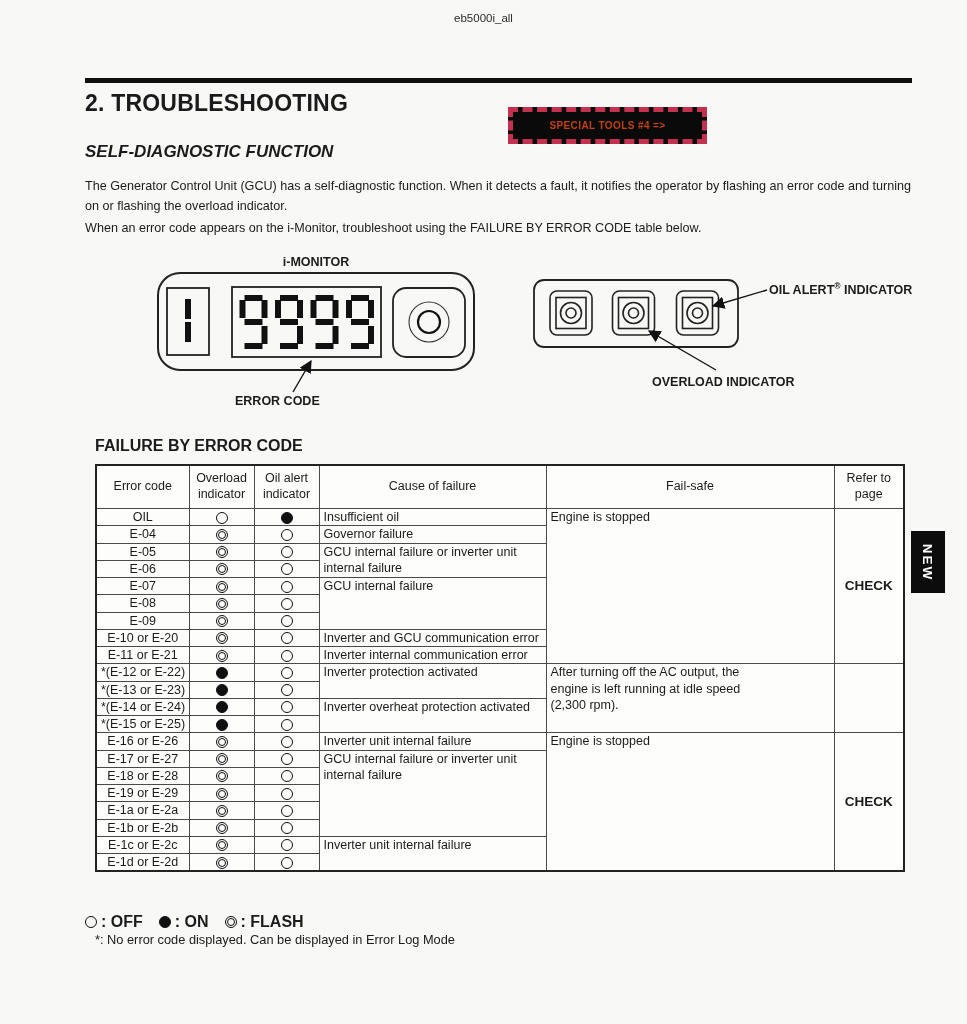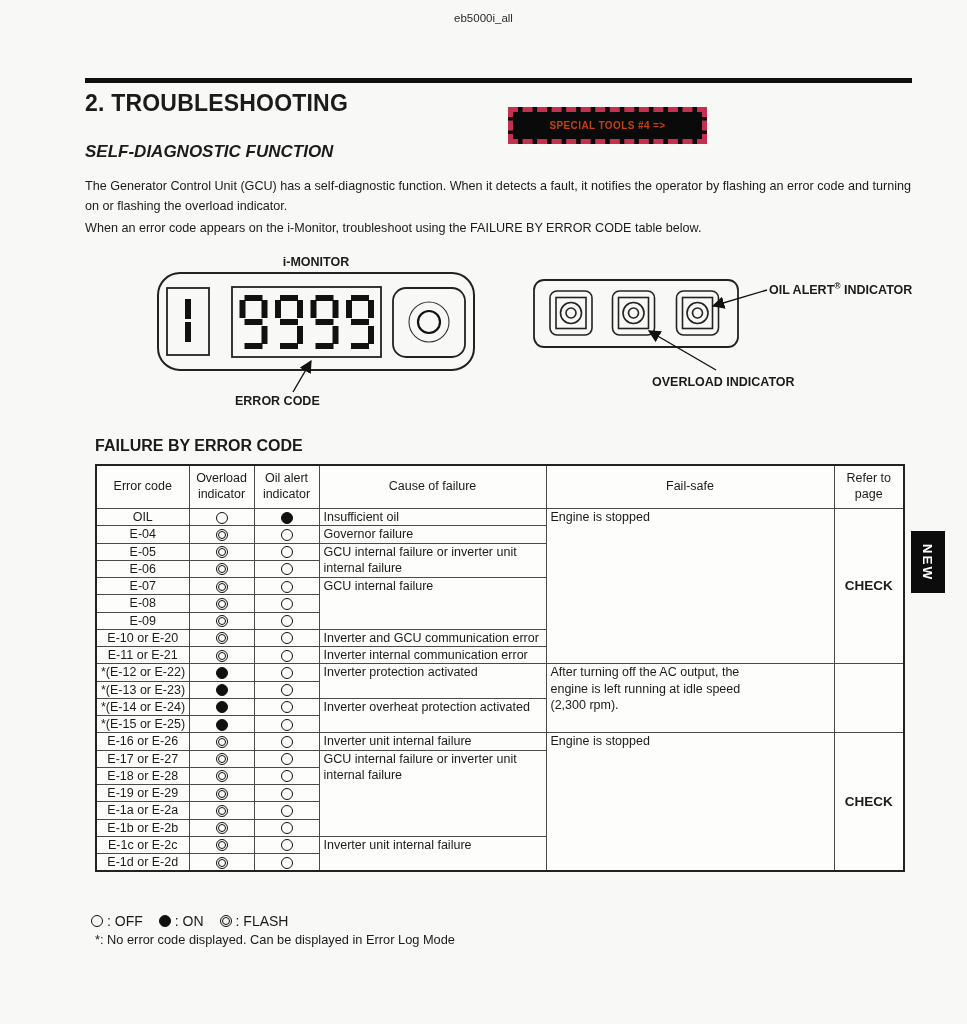--- a/index.html
+++ b/index.html
@@ -63,21 +63,21 @@
   .sym[data-state="on"]{background:#101010;}
   .sym[data-state="flash"]::after{
     content:"";position:absolute;left:1px;top:1px;right:1px;bottom:1px;
     border:1.4px solid #101010;border-radius:50%;
   }
 
   .new-badge{left:911px;top:531px;width:34px;height:62px;background:#0c0c0c;
     display:flex;align-items:center;justify-content:center;}
   .new-badge span{transform:rotate(90deg);color:#fff;font-weight:bold;font-size:13.5px;letter-spacing:2px;}
 
-  .legend{left:91px;top:913px;display:flex;gap:16px;align-items:center;font-size:14px;}
+  .legend{left:85px;top:913px;display:flex;gap:16px;align-items:center;font-size:16px;font-weight:bold;}
   .legend-item{display:flex;align-items:center;gap:4px;}
   .footnote{left:95px;top:932px;font-size:12.8px;}
 </style>
 </head>
 <body>
 
 <div class="abs doc-id">eb5000i_all</div>
 <div class="abs top-rule"></div>
 
 <h1 class="abs section-title">2. TROUBLESHOOTING</h1>

